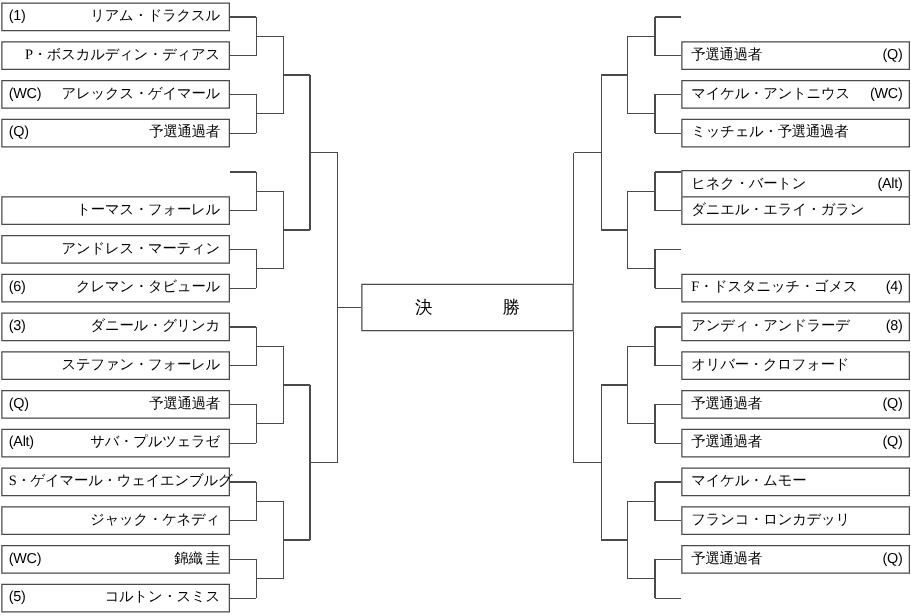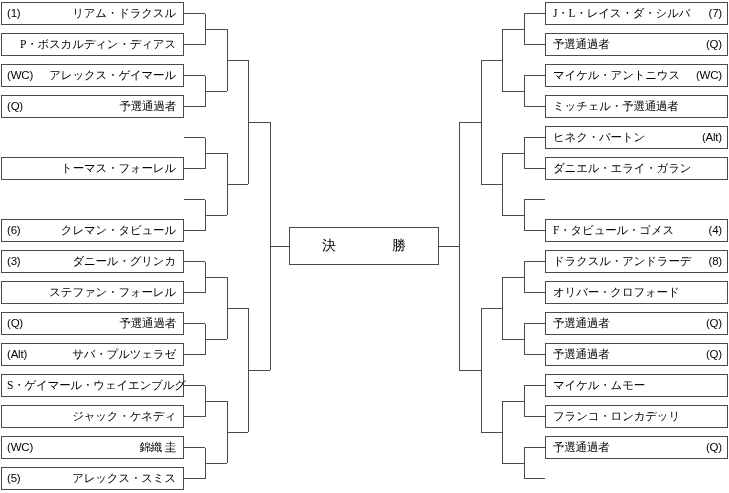--- a/index.html
+++ b/index.html
@@ -14,21 +14,21 @@
     display:flex;align-items:center;
     font-size:11.5px;letter-spacing:-0.2px;white-space:pre;line-height:1;
   }
   .pbox.l{left:1px;padding:0 7px 0 5px;}
   .pbox.r{left:545px;padding:0 5px 0 7px;}
   .pbox .pname{flex:1;min-width:0;font-family:Liberation Serif, serif;}
   .pbox.l .pname{text-align:right;}
   .pbox.r .pname{text-align:left;}
   .seed{flex:0 0 auto;}
   .final-box{
-    position:absolute;left:289px;top:227px;width:150px;height:38px;box-sizing:border-box;
+    position:absolute;left:289px;top:227px;width:170px;height:38px;box-sizing:border-box;
     border:1px solid #4a4a4a;background:#fff;
     display:flex;align-items:center;justify-content:center;
     font-size:14px;white-space:pre;
   }
 </style>
 </head>
 <body>
 
 <div class="page">
   <svg class="lines" width="729" height="493" viewBox="0 0 729 493">
@@ -124,38 +124,38 @@
       <line x1="481" y1="370" x2="459" y2="370"></line>
       <line x1="459" y1="122" x2="459" y2="370"></line>
       <line x1="459" y1="246" x2="439" y2="246"></line>
     </svg>
 
   <div class="pbox l" style="top:2px"><span class="seed">(1)</span><span class="pname">リアム・ドラクスル</span></div>
   <div class="pbox l" style="top:33px"><span class="seed"></span><span class="pname">P・ボスカルディン・ディアス</span></div>
   <div class="pbox l" style="top:64px"><span class="seed">(WC)</span><span class="pname">アレックス・ゲイマール</span></div>
   <div class="pbox l" style="top:95px"><span class="seed">(Q)</span><span class="pname">予選通過者</span></div>
   <div class="pbox l" style="top:157px"><span class="seed"></span><span class="pname">トーマス・フォーレル</span></div>
+  <div class="pbox l" style="top:188px"><span class="seed"></span><span class="pname">アンドレス・マーティン</span></div>
   <div class="pbox l" style="top:219px"><span class="seed">(6)</span><span class="pname">クレマン・タビュール</span></div>
   <div class="pbox l" style="top:250px"><span class="seed">(3)</span><span class="pname">ダニール・グリンカ</span></div>
   <div class="pbox l" style="top:281px"><span class="seed"></span><span class="pname">ステファン・フォーレル</span></div>
   <div class="pbox l" style="top:312px"><span class="seed">(Q)</span><span class="pname">予選通過者</span></div>
   <div class="pbox l" style="top:343px"><span class="seed">(Alt)</span><span class="pname">サバ・プルツェラゼ</span></div>
   <div class="pbox l" style="top:374px"><span class="seed"></span><span class="pname">S・ゲイマール・ウェイエンブルグ</span></div>
   <div class="pbox l" style="top:405px"><span class="seed"></span><span class="pname">ジャック・ケネディ</span></div>
   <div class="pbox l" style="top:436px"><span class="seed">(WC)</span><span class="pname">錦織 圭</span></div>
-  <div class="pbox l" style="top:467px"><span class="seed">(5)</span><span class="pname">アレックス・スミス</span></div>
+  <div class="pbox l" style="top:467px"><span class="seed">(5)</span><span class="pname">コルトン・スミス</span></div>
 
-  <div class="pbox r" style="top:2px"><span class="pname">J・L・レイス・ダ・シルバ</span><span class="seed">(7)</span></div>
   <div class="pbox r" style="top:33px"><span class="pname">予選通過者</span><span class="seed">(Q)</span></div>
   <div class="pbox r" style="top:64px"><span class="pname">マイケル・アントニウス</span><span class="seed">(WC)</span></div>
   <div class="pbox r" style="top:95px"><span class="pname">ミッチェル・予選通過者</span><span class="seed"></span></div>
-  <div class="pbox r" style="top:126px"><span class="pname">ヒネク・バートン</span><span class="seed">(Alt)</span></div>
+  <div class="pbox r" style="top:136px"><span class="pname">ヒネク・バートン</span><span class="seed">(Alt)</span></div>
   <div class="pbox r" style="top:157px"><span class="pname">ダニエル・エライ・ガラン</span><span class="seed"></span></div>
-  <div class="pbox r" style="top:219px"><span class="pname">F・タビュール・ゴメス</span><span class="seed">(4)</span></div>
-  <div class="pbox r" style="top:250px"><span class="pname">ドラクスル・アンドラーデ</span><span class="seed">(8)</span></div>
+  <div class="pbox r" style="top:219px"><span class="pname">F・ドスタニッチ・ゴメス</span><span class="seed">(4)</span></div>
+  <div class="pbox r" style="top:250px"><span class="pname">アンディ・アンドラーデ</span><span class="seed">(8)</span></div>
   <div class="pbox r" style="top:281px"><span class="pname">オリバー・クロフォード</span><span class="seed"></span></div>
   <div class="pbox r" style="top:312px"><span class="pname">予選通過者</span><span class="seed">(Q)</span></div>
   <div class="pbox r" style="top:343px"><span class="pname">予選通過者</span><span class="seed">(Q)</span></div>
   <div class="pbox r" style="top:374px"><span class="pname">マイケル・ムモー</span><span class="seed"></span></div>
   <div class="pbox r" style="top:405px"><span class="pname">フランコ・ロンカデッリ</span><span class="seed"></span></div>
   <div class="pbox r" style="top:436px"><span class="pname">予選通過者</span><span class="seed">(Q)</span></div>
 
   <div class="final-box">
     <span>決　　　　勝</span>
   </div>

